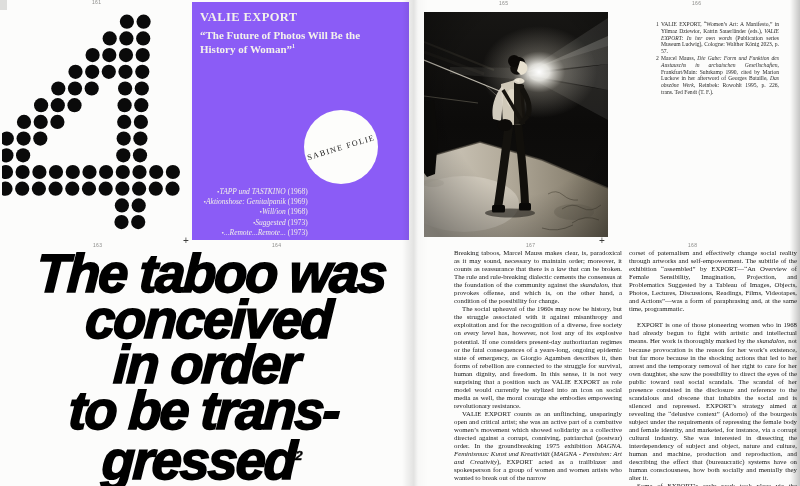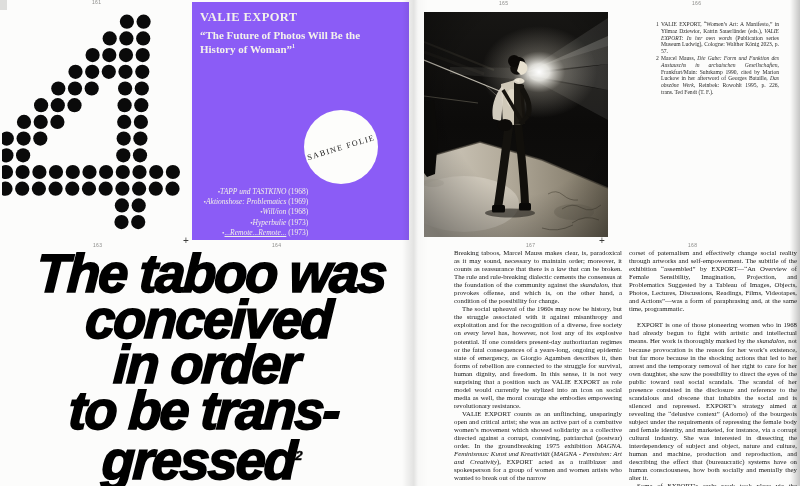--- a/index.html
+++ b/index.html
@@ -15,21 +15,21 @@
   .artist{position:absolute;left:8px;top:8px;font-size:12.5px;font-weight:700;letter-spacing:.4px;}
   .quote{position:absolute;left:8px;top:26px;width:162px;font-size:11px;font-weight:700;line-height:1.28;}
   .quote sup{font-size:6px;}
   .badge{position:absolute;left:112px;top:108px;width:74px;height:74px;background:#fdfdfb;border-radius:50%;
          display:flex;align-items:center;justify-content:center;}
   .badge span{display:block;transform:rotate(-17deg);font-size:8px;letter-spacing:1.4px;color:#181818;white-space:nowrap;}
   .works{position:absolute;left:6px;bottom:2px;margin:0;padding:0;list-style:none;font-size:7.5px;line-height:10.2px;color:#f1efe9;}
   .works li{white-space:nowrap;text-align:right;}
   .works .blt{display:inline-block;width:8px;font-size:7px;}
   .works i{font-style:italic;}
-  .works .u i{text-decoration:underline;}
+  .works .u i{}
   .works .yr{font-style:normal;}
   
   .headline{position:absolute;left:0;top:251px;width:412px;text-align:center;
             font-family:"Liberation Sans",sans-serif;font-style:italic;font-weight:700;
             font-size:54px;line-height:45.5px;letter-spacing:-2px;color:#000;
             -webkit-text-stroke:1.7px #000;transform:skewX(-3deg);}
   .headline sup{font-size:13px;-webkit-text-stroke:.4px #000;}
   
   .photo{position:absolute;left:424px;top:12px;width:184px;height:225px;}
   
@@ -137,23 +137,23 @@
       </svg></div>
 
   <div class="black-box">
     <div class="artist">VALIE EXPORT</div>
     <div class="quote"><span>“The Future of Photos Will Be the History of Woman”</span><sup>1</sup></div>
     <div class="badge">
       <span>SABINE FOLIE</span>
     </div>
     <ul class="works">
         <li><span class="blt">•</span><i>TAPP und TASTKINO</i><span class="yr"> (1968)</span></li>
-        <li><span class="blt">•</span><i>Aktionshose: Problematics</i><span class="yr"> (1969)</span></li>
+        <li><span class="blt">•</span><i>Aktionshose: Genitalpanik</i><span class="yr"> (1969)</span></li>
         <li><span class="blt">•</span><i>Will/ion</i><span class="yr"> (1968)</span></li>
-        <li><span class="blt">•</span><i>Hyperbulie</i><span class="yr"> (1973)</span></li>
+        <li><span class="blt">•</span><i>Suggested</i><span class="yr"> (1973)</span></li>
         <li class="u"><span class="blt">•</span><i>...Remote...Remote...</i><span class="yr"> (1973)</span></li>
       </ul>
   </div>
 
   <div class="photo">
     <svg viewBox="0 0 184 225" width="184" height="225">
       <defs>
         <linearGradient id="pbg" x1="0" y1="0" x2="0" y2="1">
           <stop offset="0" stop-color="#171614"></stop>
             <stop offset="0.5" stop-color="#0c0b0a"></stop>

